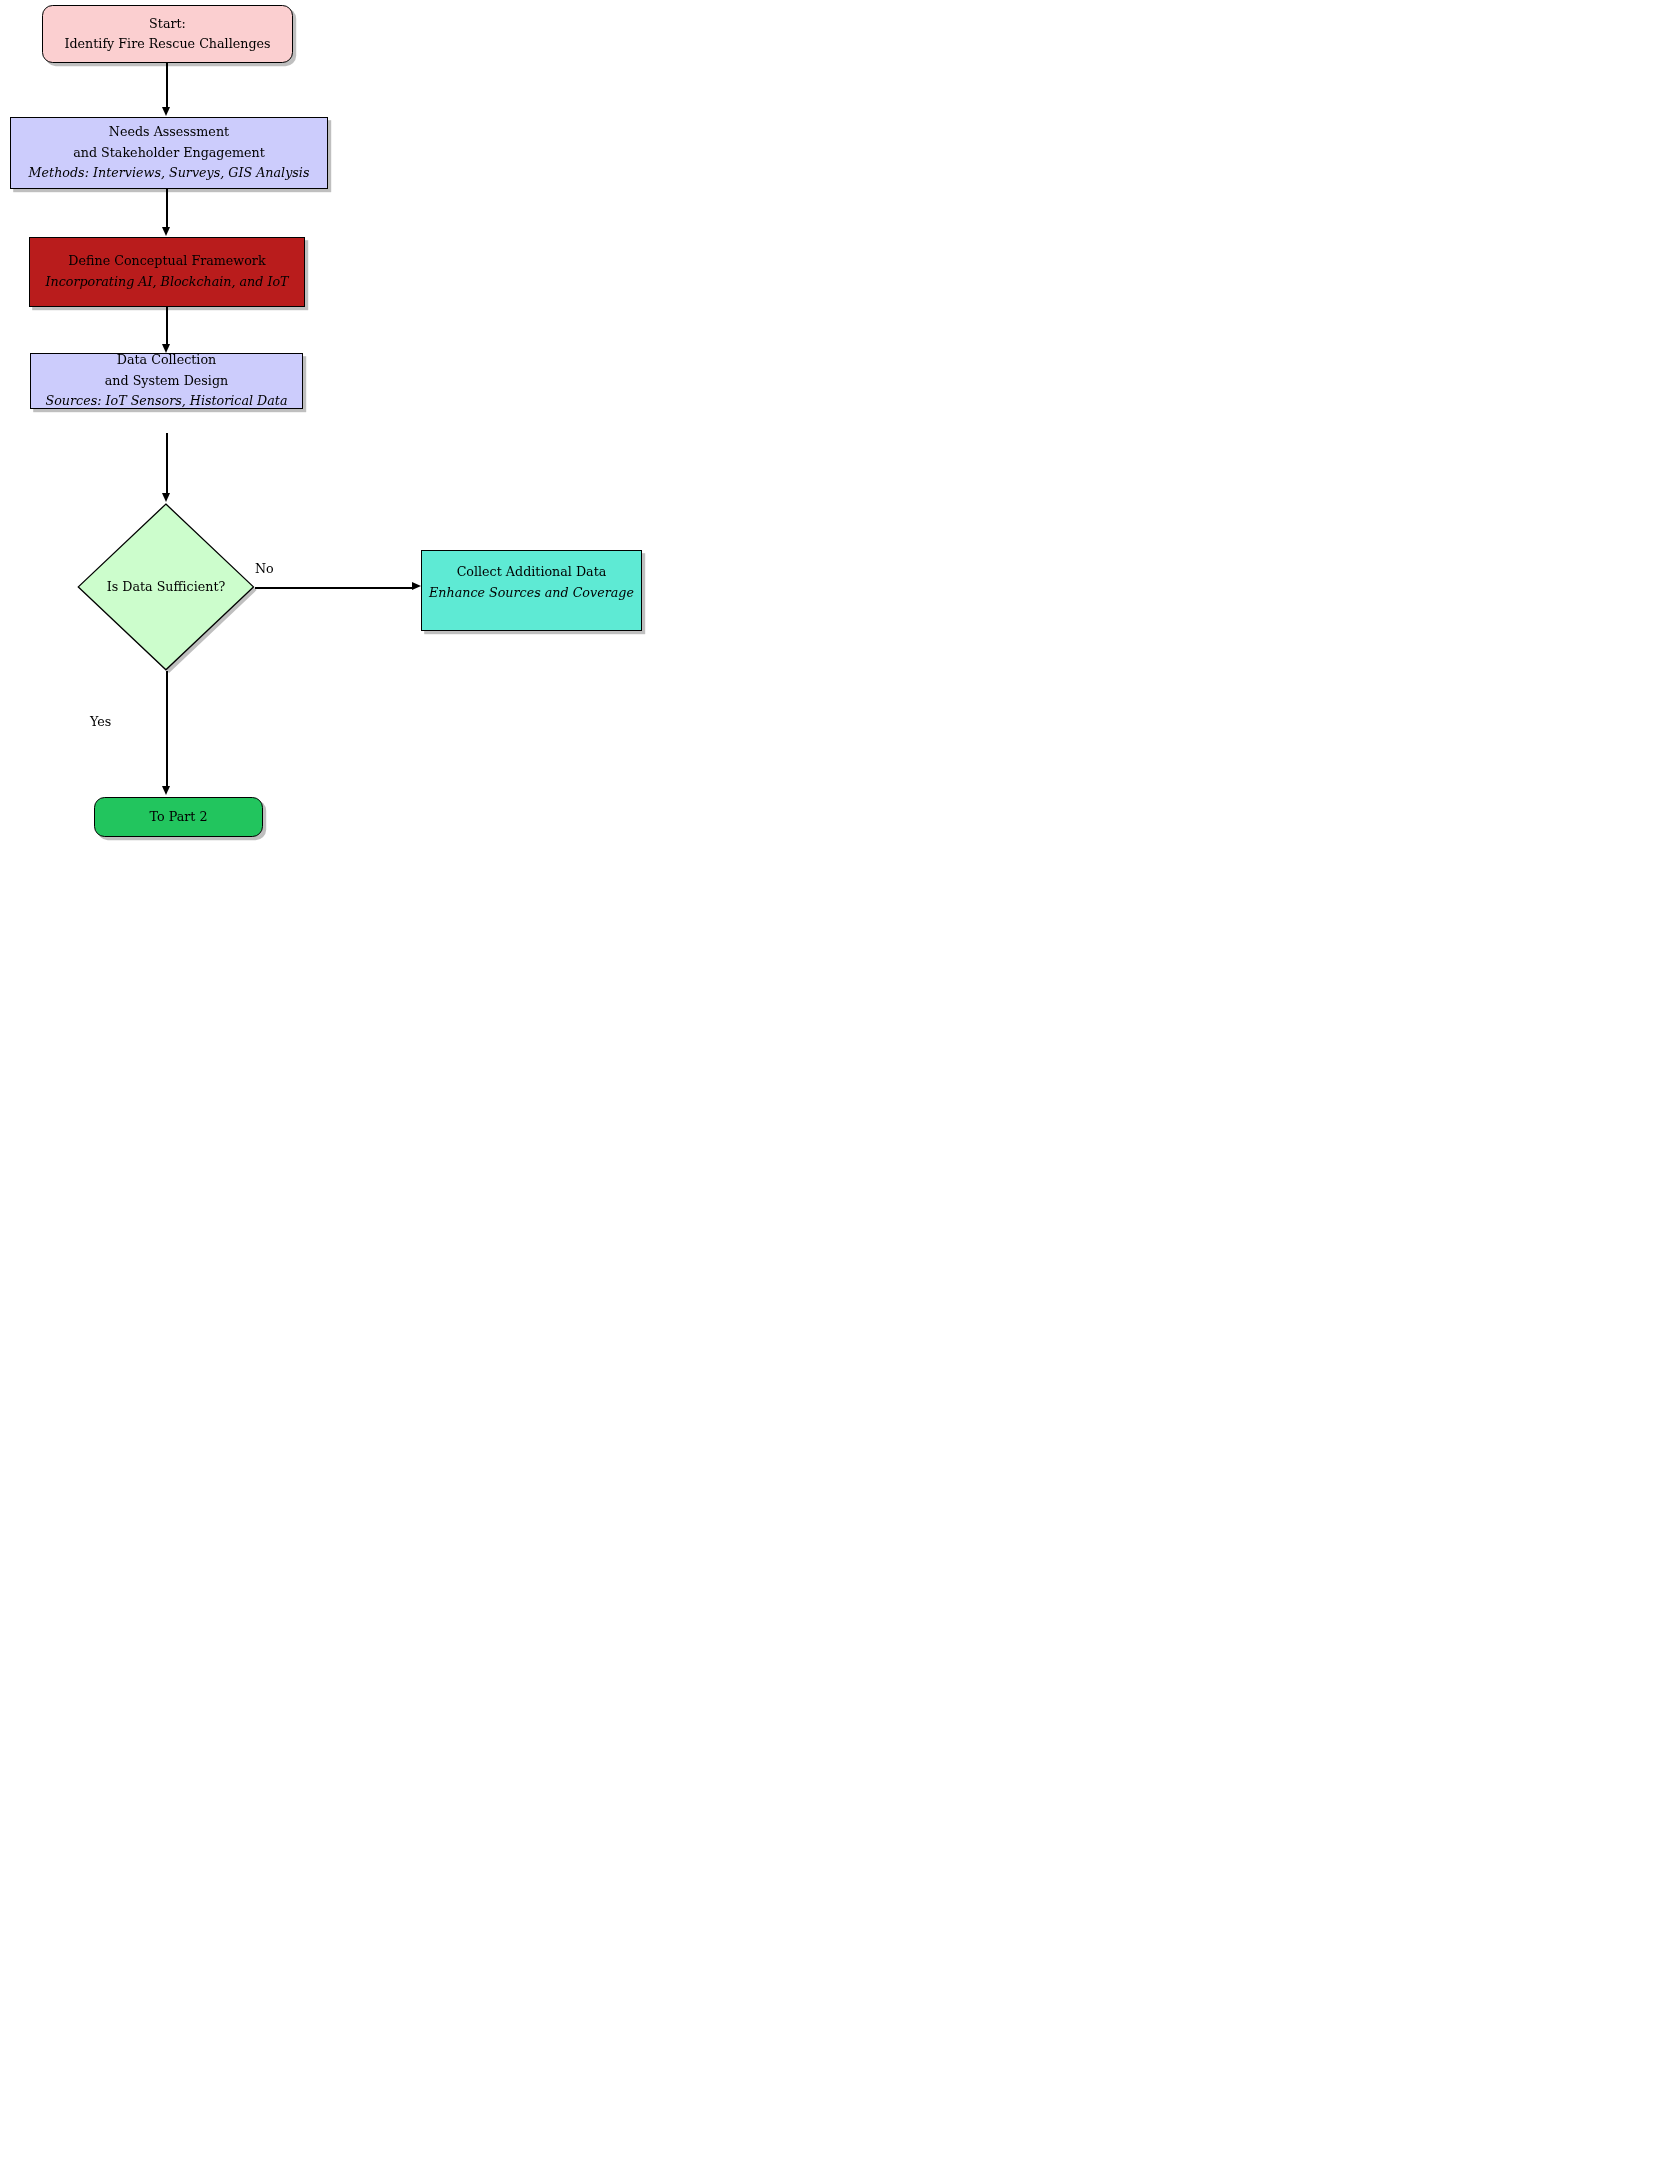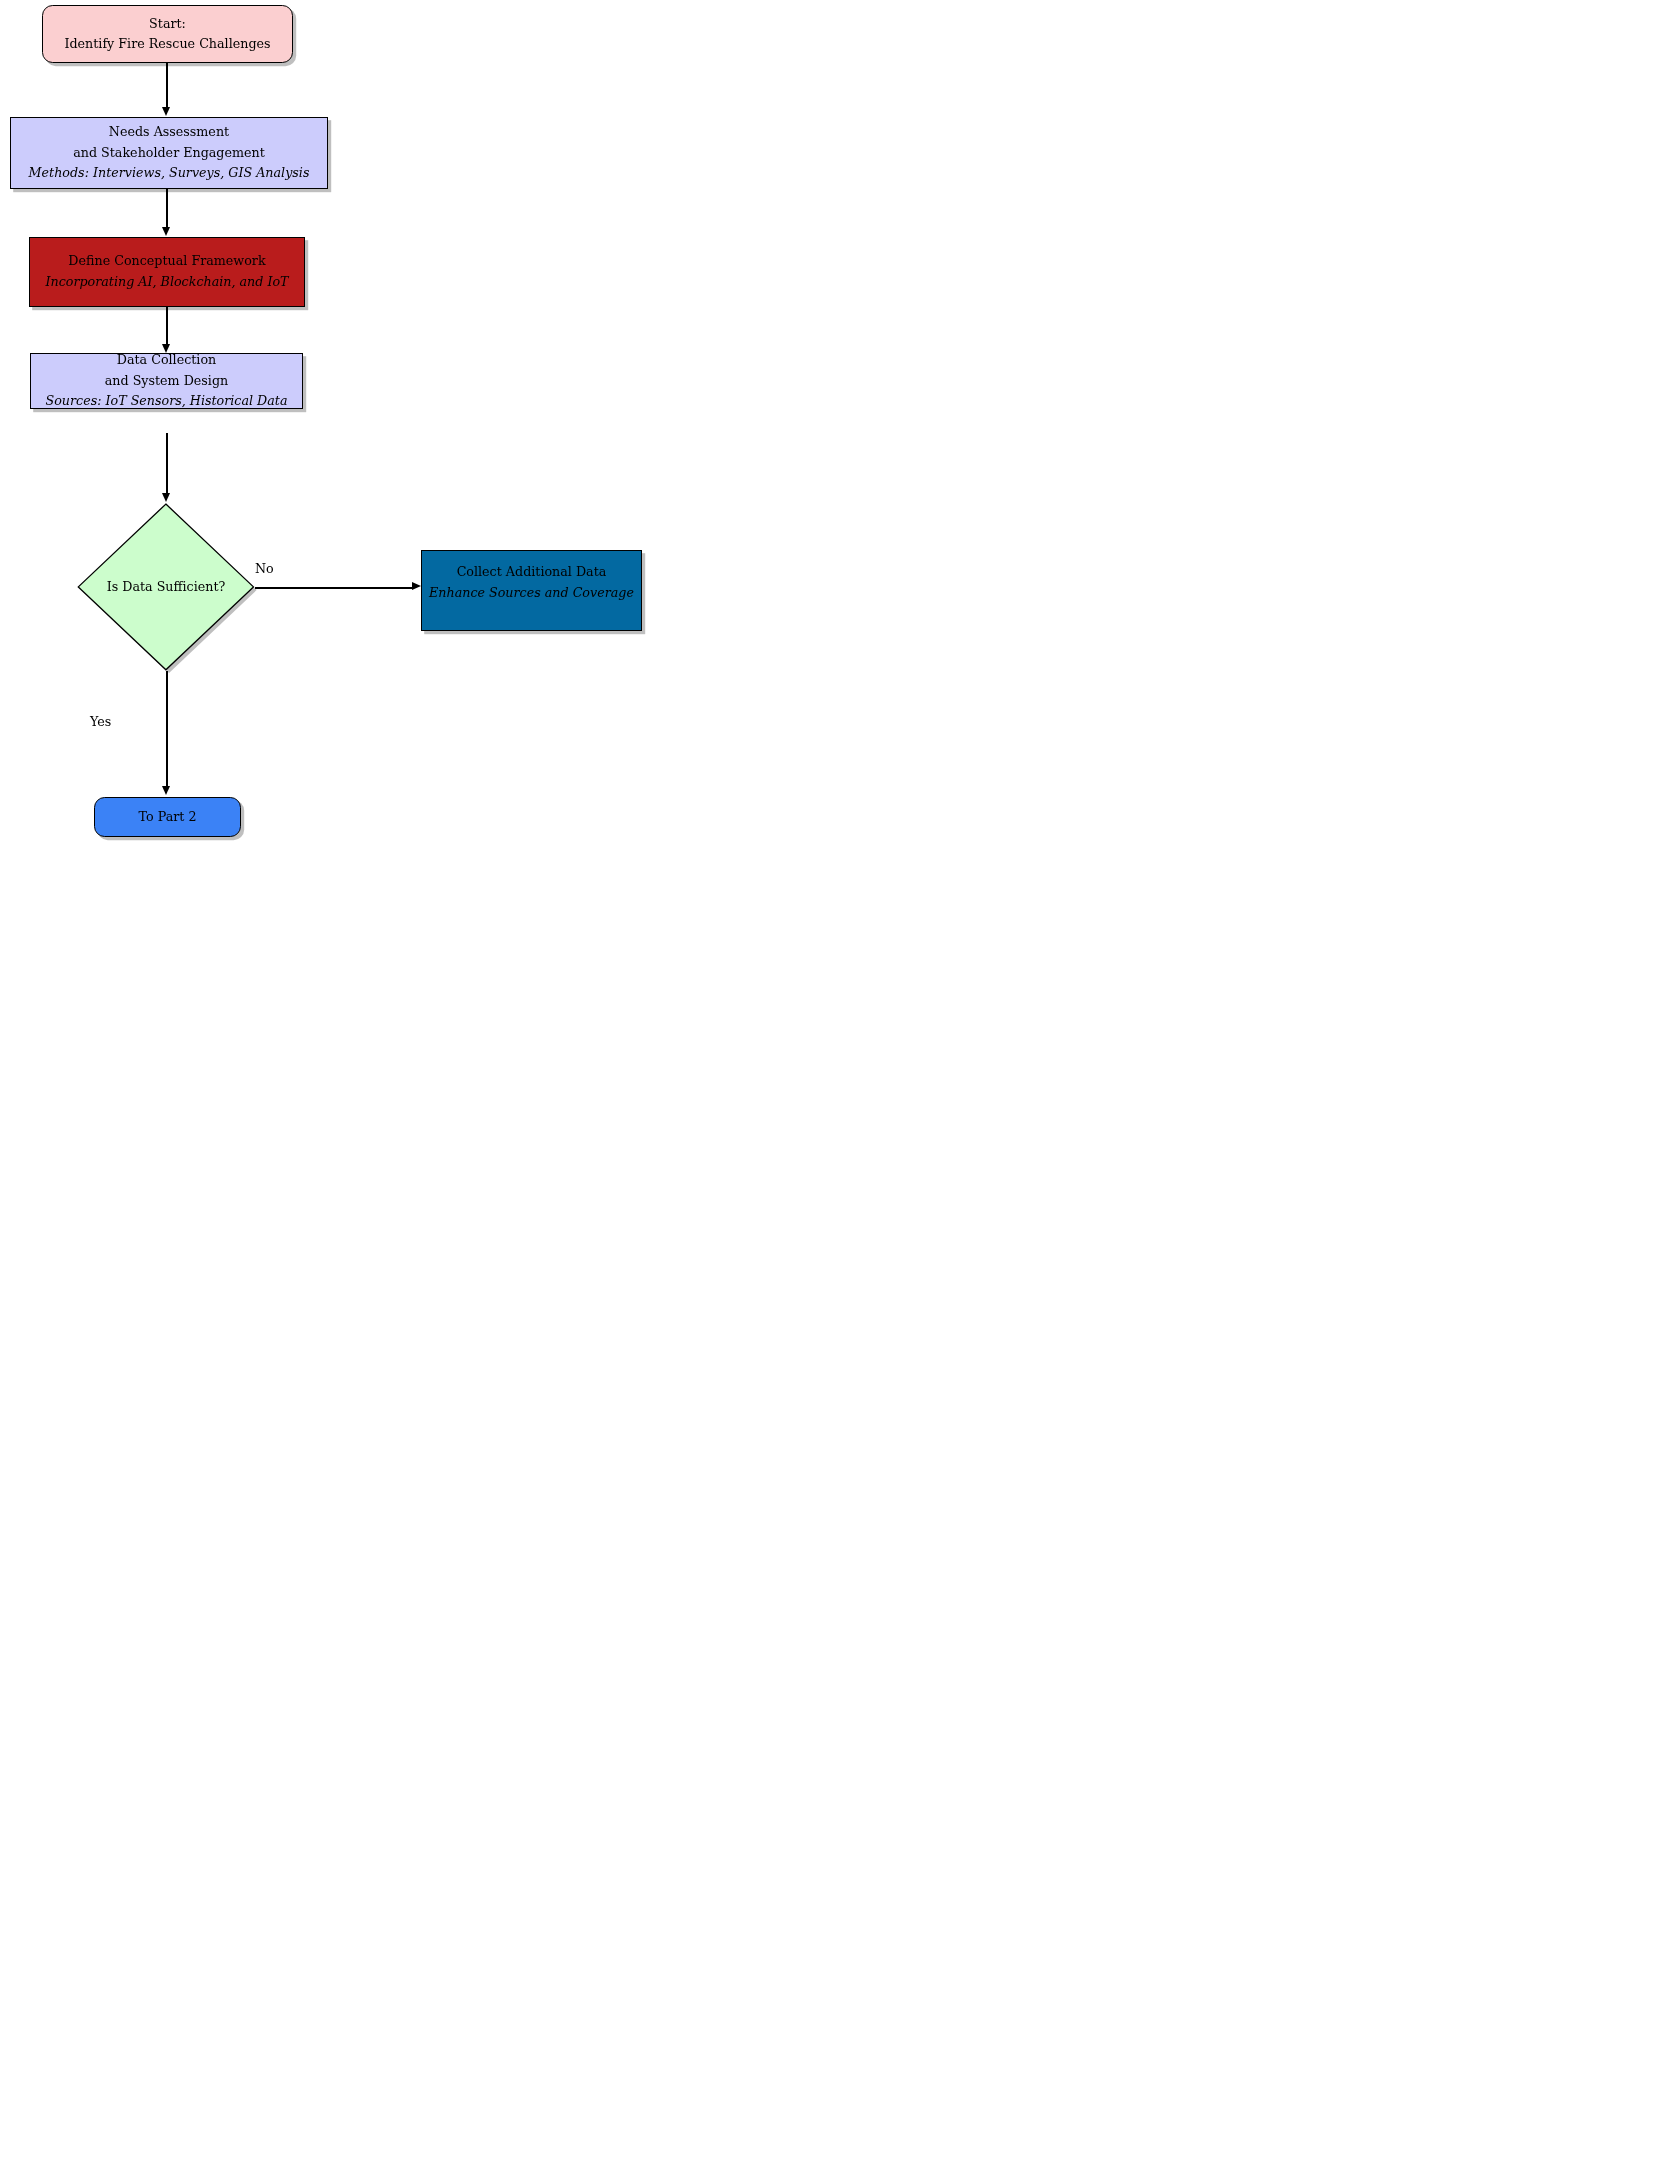--- a/index.html
+++ b/index.html
@@ -121,27 +121,27 @@
     <polygon points="168,2 334,159 168,316 2,159" stroke="#000000" stroke-width="2.5" fill="#CCFDCC"></polygon>
   </svg>
   <div class="decision-label-wrap" style="left:77px; top:503px; width:178px; height:168px;text-align:right;">
     <span class="line">Is Data Sufficient?</span>
   </div>
 
   <div class="edge-label" style="left:255px; top:561px; width:166px; text-align:left;">No</div>
   <div class="hshaft" style="left:255px; top:587px; width:157px;"></div>
   <div class="head-right" style="left:412px; top:582px;"></div>
 
-  <div class="node process" style="left: 421px; top: 550px; width: 221px; height: 81px; padding-bottom: 16px; background-color: #0369a1;">
+  <div class="node process" style="left: 421px; top: 550px; width: 221px; height: 81px; padding-bottom: 16px; background-color: #5eead4;">
     <div class="line">Collect Additional Data</div>
     <div class="note">Enhance Sources and Coverage</div>
   </div>
 
   <div class="edge-label" style="left:90px; top:714px; width:70px; text-align:left;">Yes</div>
   <div class="vshaft" style="left:166px; top:671px; height:115px;"></div>
   <div class="head-down" style="left:162px; top:786px;"></div>
 
-  <div class="node terminator" style="left: 94px; top: 797px; width: 147px; height: 40px; background-color: #3b82f6;">
+  <div class="node terminator" style="left: 94px; top: 797px; width: 169px; height: 40px; background-color: #22c55e;">
     <div class="line">To Part 2</div>
   </div>
 
 </div>
 
 
 </body></html>

